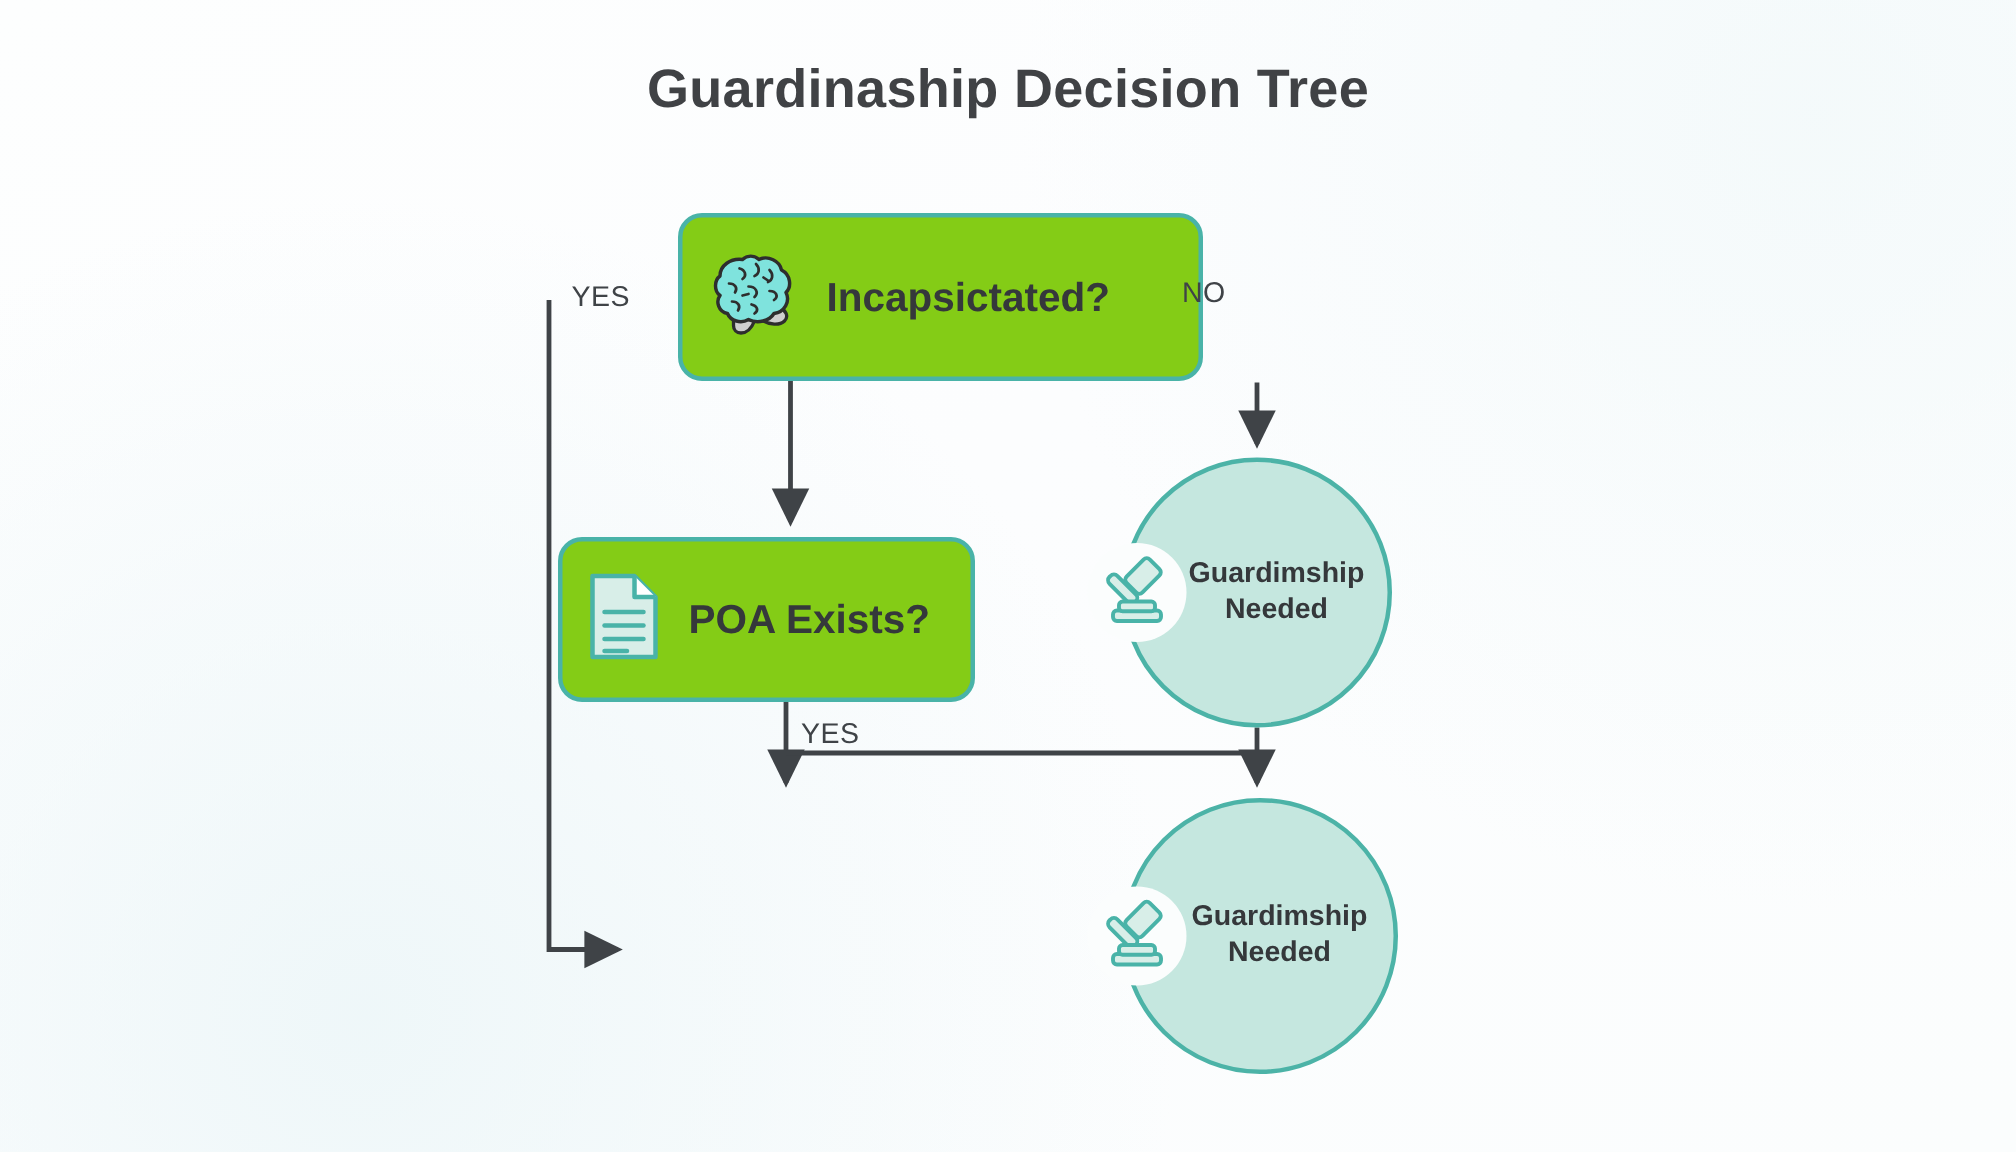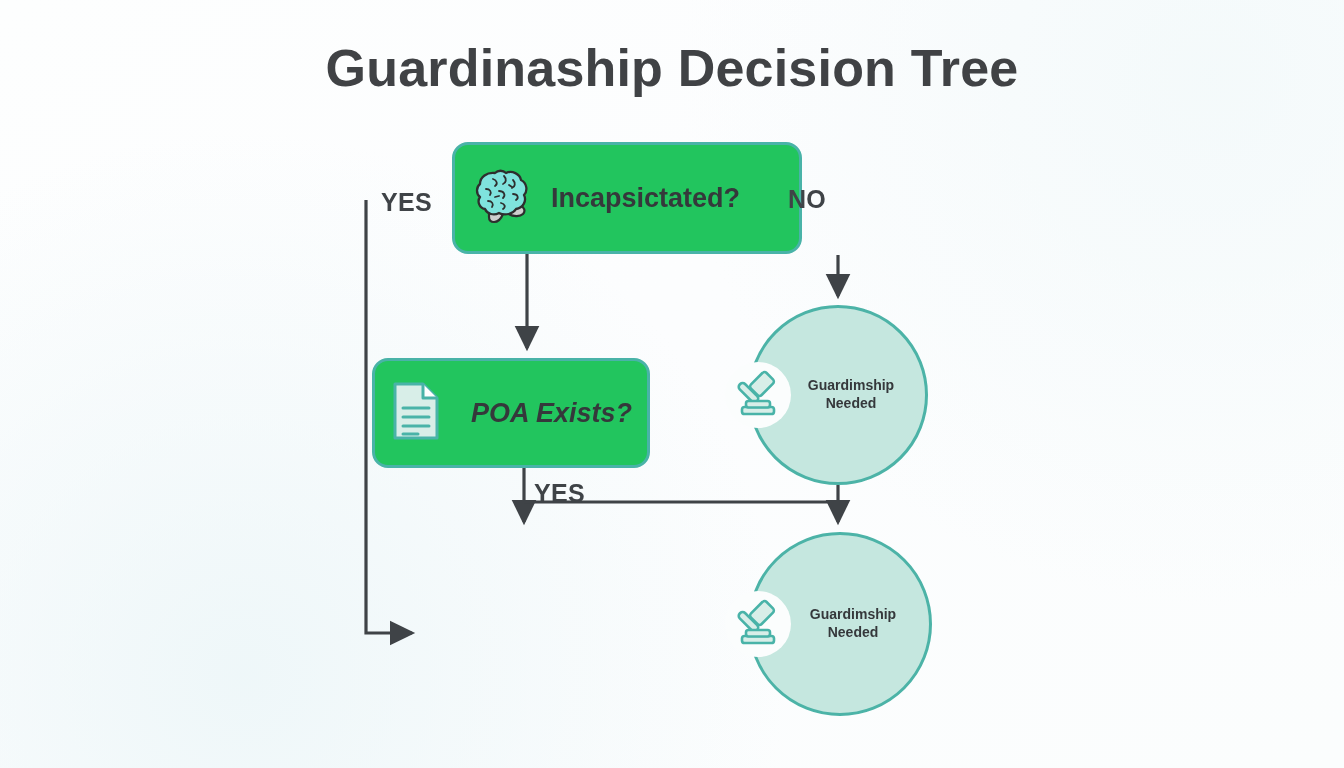--- a/index.html
+++ b/index.html
@@ -24,41 +24,41 @@
     height: 768px;
   }
 
   
   #page-title {
     position: absolute;
     left: 0;
     top: 38px;
     width: 1344px;
     text-align: center;
-    font-size: 52px;
+    font-size: 36px;
     font-weight: bold;
     color: #404245;
     letter-spacing: 0.2px;
     white-space: nowrap;
   }
 
   
   #connectors {
     position: absolute;
     left: 0;
     top: 0;
     width: 1344px;
     height: 768px;
     pointer-events: none;
   }
 
   
   .decision-box {
     position: absolute;
-    background: #22c55e;
+    background: #84cc16;
     border: 3px solid #49b3a8;
     border-radius: 16px;
     display: flex;
     align-items: center;
     z-index: 4;
   }
   .decision-box .node-icon {
     flex: 0 0 auto;
     display: block;
   }
@@ -78,39 +78,39 @@
   }
   #node-incapacitated .node-label { margin-left: 16px; }
 
   #node-poa-exists {
     left: 372px;
     top: 358px;
     width: 278px;
     height: 110px;
     padding-left: 14px;
   }
-  #node-poa-exists .node-label { margin-left: 28px; font-style: italic; }
+  #node-poa-exists .node-label { margin-left: 16px; }
 
   
   .terminal-node {
     position: absolute;
     border-radius: 50%;
     background: #c5e7df;
     border: 3px solid #4cb3a7;
     z-index: 4;
   }
   .terminal-node .node-label {
     position: absolute;
     left: 0;
     top: 50%;
     width: 100%;
     transform: translateY(-50%);
     text-align: center;
     padding-left: 26px;
-    font-size: 14px;
+    font-size: 19px;
     font-weight: bold;
     color: #35383b;
     line-height: 1.28;
   }
   .terminal-node .gavel-badge {
     position: absolute;
     left: -26px;
     top: 50%;
     transform: translateY(-50%);
     width: 66px;
@@ -138,22 +138,22 @@
   #node-guardianship-poa-no {
     left: 748px;
     top: 532px;
     width: 184px;
     height: 184px;
   }
 
   
   .edge-label {
     position: absolute;
-    font-size: 25px;
-    font-weight: bold;
+    font-size: 19px;
+    font-weight: normal;
     color: #3f4347;
     letter-spacing: 0.3px;
     z-index: 6;
     white-space: nowrap;
   }
   #edge-label-yes-top  { left: 381px; top: 188px; }
   #edge-label-no-top   { left: 788px; top: 185px; }
   #edge-label-yes-mid  { left: 534px; top: 479px; }
 </style>
 </head>

